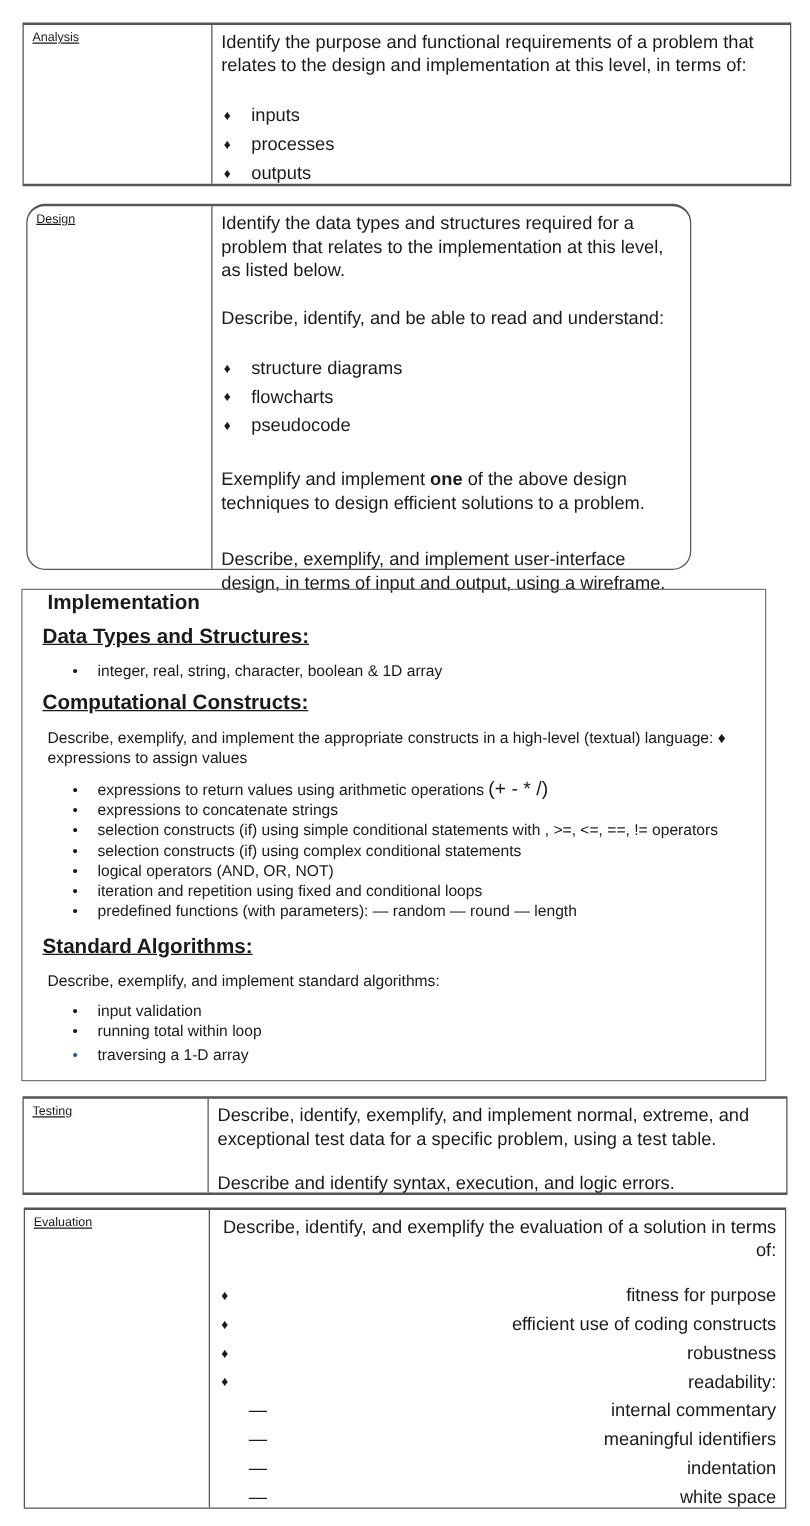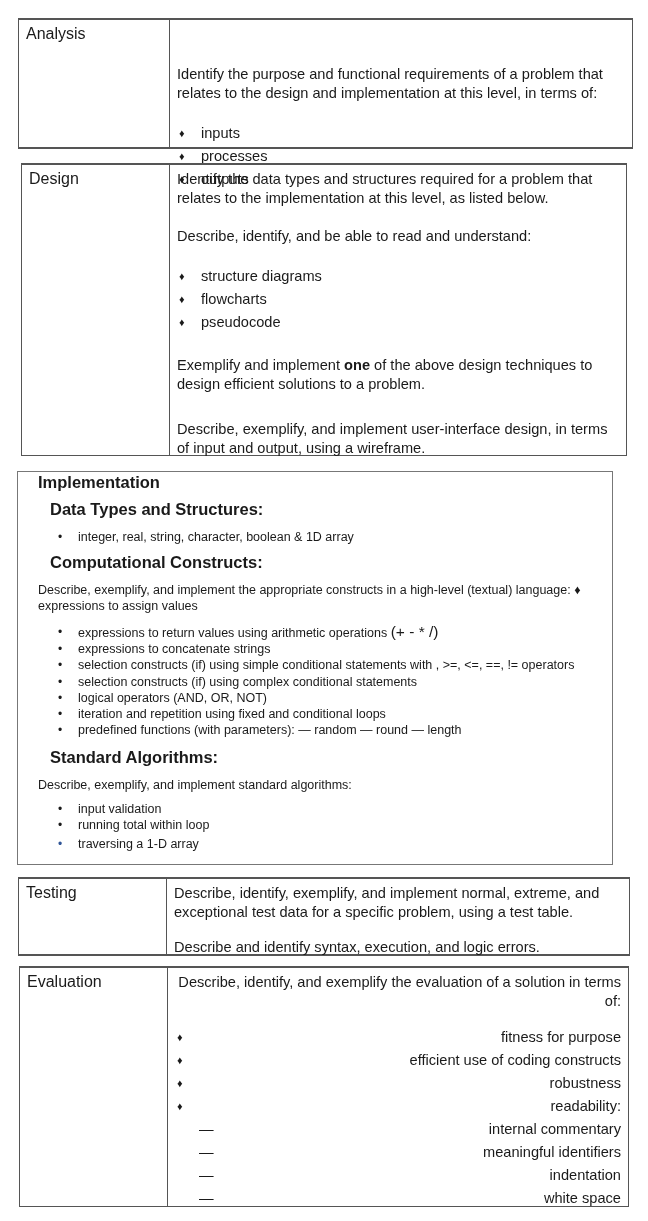--- a/index.html
+++ b/index.html
@@ -1,59 +1,59 @@
 <!DOCTYPE html>
 <html><head>
 <meta charset="utf-8">
 <style>
   html, body { margin: 0; padding: 0; background: #ffffff; }
   body { width: 648px; height: 1221px; position: relative; overflow: hidden;
          font-family: "Liberation Sans", sans-serif; color: #1a1a1a; }
   .tbl { position: absolute; box-sizing: border-box; border: 1.5px solid #555; border-top-width: 2px; }
   .tbl .label { position: absolute; left: 0; top: 0; bottom: 0; box-sizing: border-box;
-                border-right: 1.5px solid #555; padding: 5px 7px; font-size: 16px; }
+                border-right: 1.5px solid #555; padding: 5px 7px; font-size: 10px; text-decoration: underline; }
   .tbl .content { position: absolute; top: 0; right: 0; bottom: 0; box-sizing: border-box;
                   padding: 5px 7px; font-size: 14.6px; line-height: 19px; }
   p { margin: 0; }
   .gap { height: 19px; }
   ul.dia { list-style: none; margin: 0; padding: 0; }
   ul.dia li { position: relative; padding-left: 24px; line-height: 23px; }
   ul.dia li .bul { position: absolute; left: 2px; top: 0; font-size: 11px; }
   ul.dash { list-style: none; margin: 0; padding: 0 0 0 24px; }
   ul.dash li { position: relative; padding-left: 25px; line-height: 23px; }
   ul.dash li .bul { position: absolute; left: 0; top: 0; }
   b { font-weight: bold; }
 
   #impl { position: absolute; left: 17px; top: 471px; width: 596px; height: 394px; box-sizing: border-box;
           border: 1.5px solid #777; padding: 0 0 0 20px; }
   #impl h1 { margin: 0; font-size: 16.5px; font-weight: bold; position: absolute; left: 20px; top: 1px; }
-  #impl h2 { margin: 0; font-size: 16.5px; font-weight: bold; position: absolute; left: 32px; }
+  #impl h2 { margin: 0; font-size: 16.5px; font-weight: bold; position: absolute; left: 16px; text-decoration: underline; }
   #impl .t { position: absolute; left: 20px; font-size: 12.5px; line-height: 16px; width: 570px; }
   #impl ul.dot { list-style: none; margin: 0; padding: 0; position: absolute; left: 40px; font-size: 12.5px; }
   #impl ul.dot li { position: relative; padding-left: 20px; line-height: 16.2px; }
   #impl ul.dot li .bul { position: absolute; left: 0; top: 0; font-size: 12px; }
   .bigops { font-size: 15.5px; }
 </style>
 </head>
 <body>
 
 <div class="tbl" style="left:18px; top:18px; width:615px; height:131px; border-bottom-width:2px;">
   <div class="label" style="width:151px;">Analysis</div>
-  <div class="content" style="left:151px;margin-top:40px;">
+  <div class="content" style="left:151px;">
     <p>Identify the purpose and functional requirements of a problem that relates to the design and implementation at this level, in terms of:</p>
     <div class="gap"></div>
     <ul class="dia">
       <li><span class="bul">♦</span><span>inputs</span></li>
       <li><span class="bul">♦</span><span>processes</span></li>
       <li><span class="bul">♦</span><span>outputs</span></li>
     </ul>
   </div>
 </div>
 
-<div class="tbl" style="left:21px; top:163px; width:606px; height:293px;">
+<div class="tbl" style="left:21px; top:163px; width:532px; height:293px;border-radius:15px;">
   <div class="label" style="width:148px;">Design</div>
   <div class="content" style="left:148px;">
     <p>Identify the data types and structures required for a problem that relates to the implementation at this level, as listed below.</p>
     <div class="gap"></div>
     <p>Describe, identify, and be able to read and understand:</p>
     <div class="gap"></div>
     <ul class="dia">
       <li><span class="bul">♦</span><span>structure diagrams</span></li>
       <li><span class="bul">♦</span><span>flowcharts</span></li>
       <li><span class="bul">♦</span><span>pseudocode</span></li>

